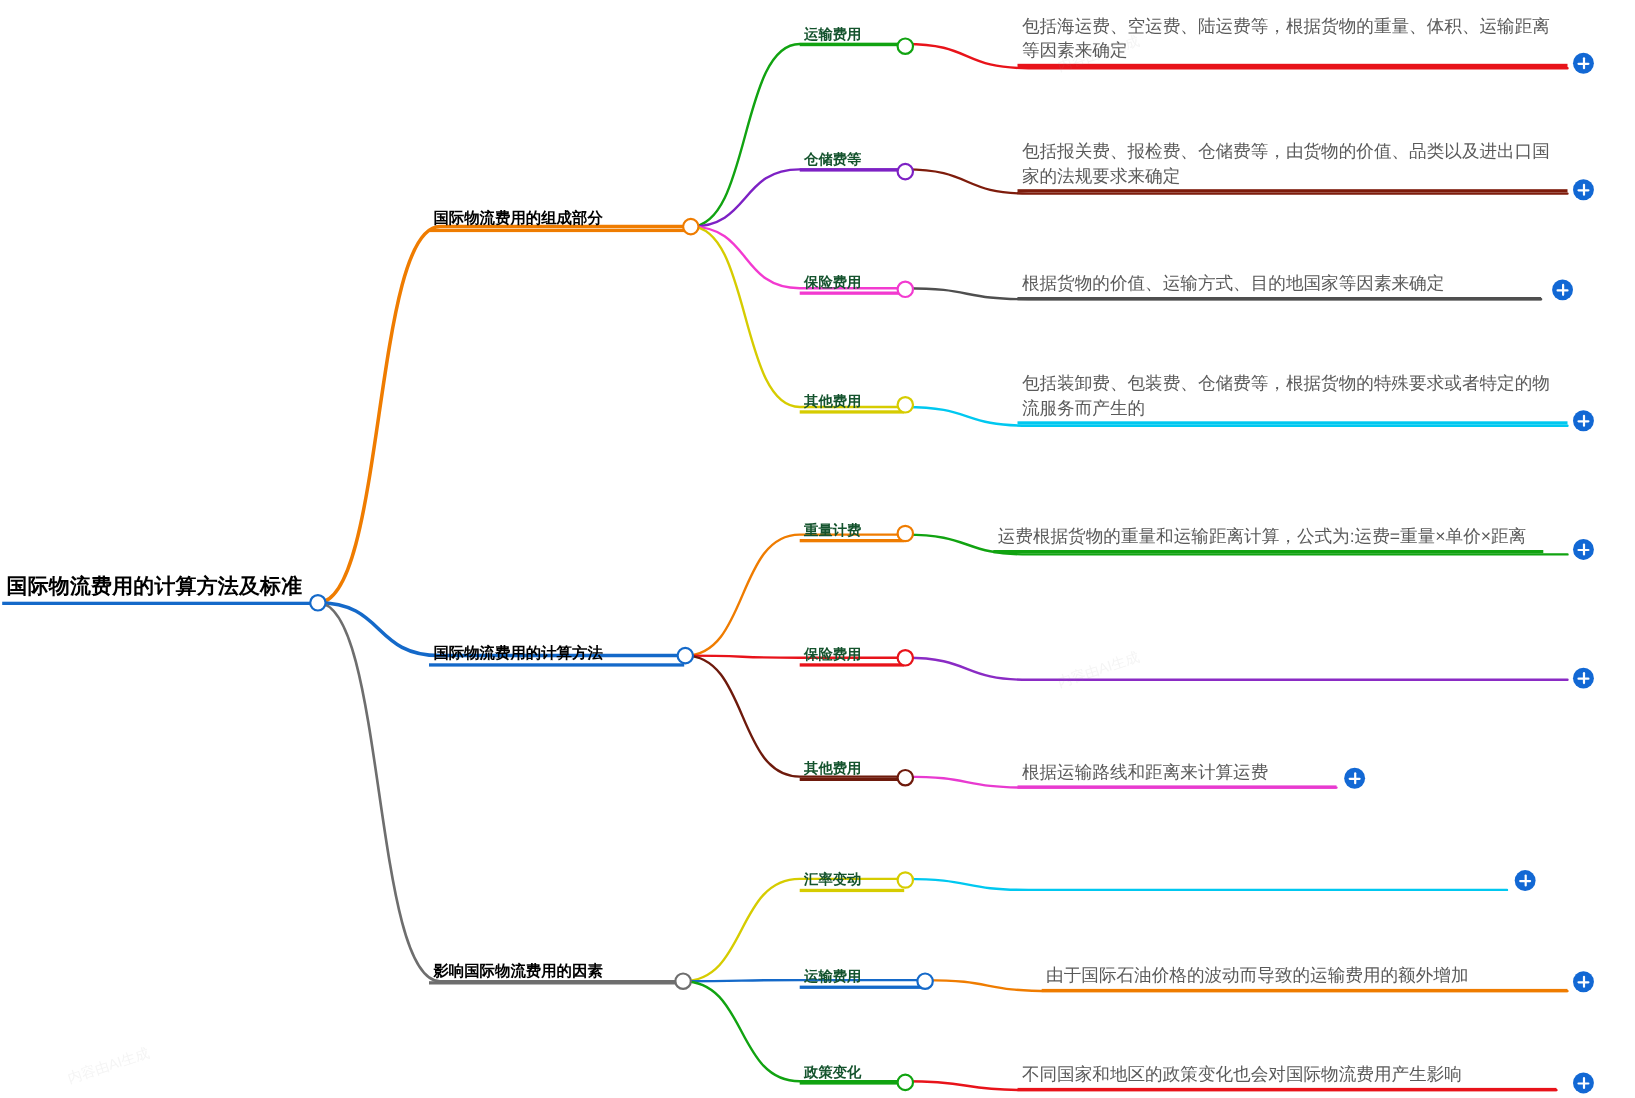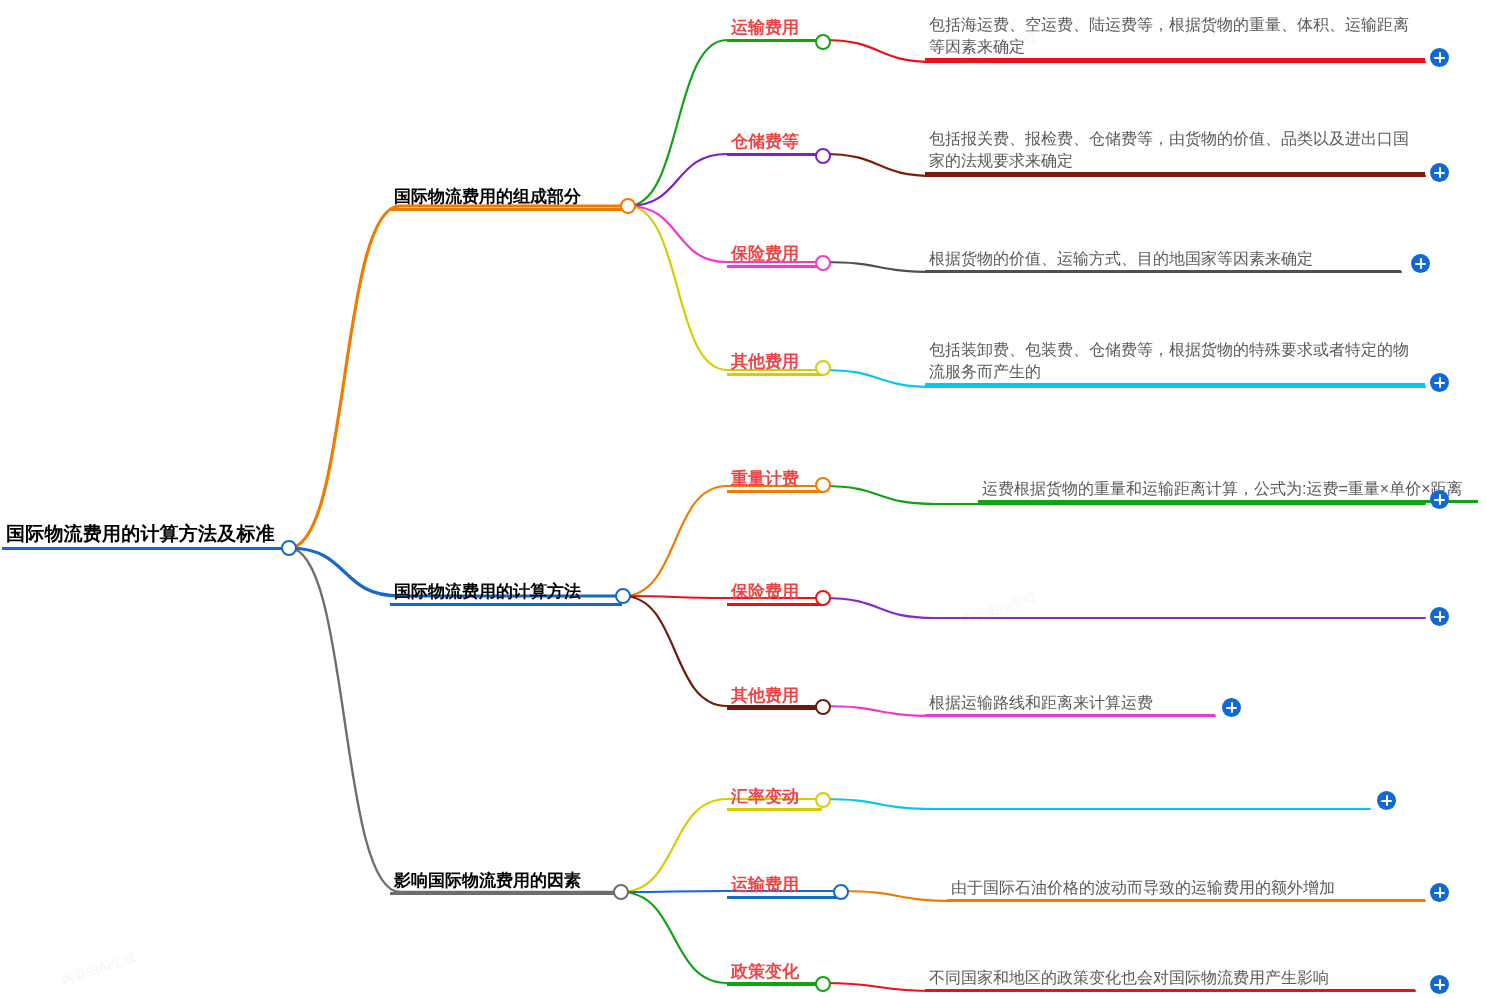--- a/index.html
+++ b/index.html
@@ -39,29 +39,29 @@
   }
   
   .lvl-root .node-text {
     font-size: 19px;
     font-weight: bold;
     color: #000000;
     letter-spacing: 0.2px;
   }
   
   .lvl2 .node-text {
-    font-size: 17px;
+    font-size: 14px;
     font-weight: bold;
     color: #000000;
   }
   
   .lvl3 .node-text {
-    font-size: 17px;
+    font-size: 13px;
     font-weight: bold;
-    color: #ef4444;
+    color: #14532d;
   }
   
   .lvl4 .node-text {
     font-size: 16px;
     font-weight: normal;
     color: #5a5a5a;
   }
   .underline {
     position: absolute;
     left: 0;
@@ -200,21 +200,21 @@
     <div class="underline" style="width:232px; background:#1469c9;"></div>
     <span class="node-text">国际物流费用的计算方法</span>
   </div>
   <div class="dot" style="left:615px; top:588px; border-color:#1469c9;"></div>
 
   <div class="node lvl3" style="left:727px; top:462px; width:95px; height:31px;">
     <div class="underline" style="width:95px; background:#ef7c00;"></div>
     <span class="node-text">重量计费</span>
   </div>
   <div class="dot" style="left:815px; top:477px; border-color:#ef7c00;"></div>
-  <div class="node lvl4" style="left:978px; top:447px; width:500px; height:56px;text-align:right;">
+  <div class="node lvl4" style="left:903px; top:447px; width:500px; height:56px;text-align:right;">
     <div class="underline" style="width:500px; background:#11a311;"></div>
     <span class="node-text">运费根据货物的重量和运输距离计算，公式为:运费=重量×单价×距离</span>
   </div>
   <div class="plus-btn" style="left:1430px; top:490px;"></div>
 
   <div class="node lvl3" style="left:727px; top:575px; width:95px; height:31px;">
     <div class="underline" style="width:95px; background:#e8131a;"></div>
     <span class="node-text">保险费用</span>
   </div>
   <div class="dot" style="left:815px; top:590px; border-color:#e8131a;"></div>

